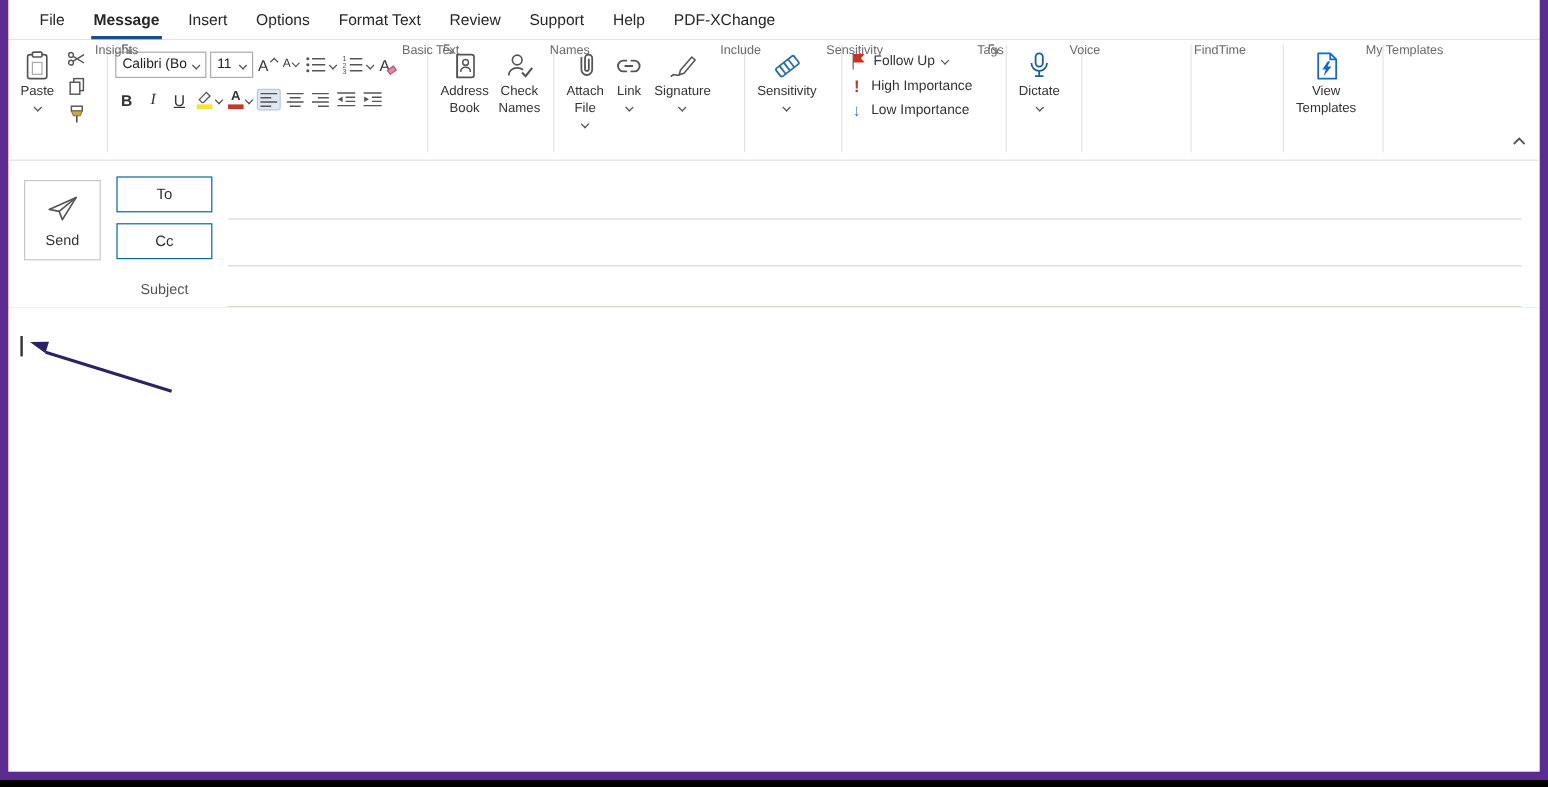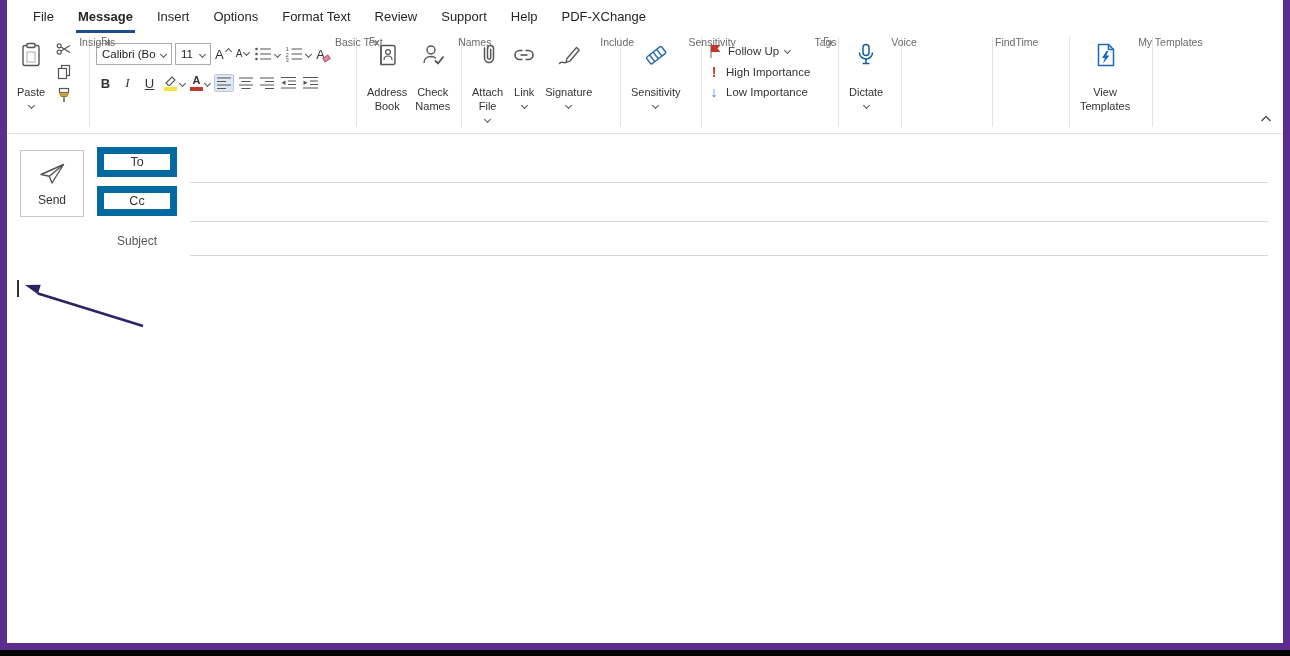--- a/index.html
+++ b/index.html
@@ -19,21 +19,21 @@
   .ribbon{position:absolute;left:0;top:33px;right:0;height:101px;display:flex;align-items:stretch;padding:0 2px;border-bottom:1px solid #e1e1e1;background:#fff;overflow:hidden}
   .vsep{width:1px;background:#e3e3e3;margin:4px 2px 6px;flex:none}
   .rgroup{display:flex;flex:none}
   .rgroup-content{flex:1;display:flex;align-items:flex-start;padding:4px 4px 0;justify-content:center}
   .rgroup-footer{height:17px;position:relative;display:flex;align-items:center;justify-content:center}
   .rgroup-label{font-size:10.5px;color:#6a6a6a;white-space:nowrap}
   .launcher{position:absolute;right:3px;bottom:3px;width:12px;height:12px;display:flex;align-items:center;justify-content:center;cursor:pointer}
 
   .bigbtn{display:flex;flex-direction:column;align-items:center;padding:3px 4px 0;border-radius:2px;cursor:pointer}
   .bicon{height:30px;display:flex;align-items:center;justify-content:center}
-  .blabel{font-size:11px;color:#333;text-align:center;line-height:1.25;margin-top:16px;white-space:pre-line}
+  .blabel{font-size:11px;color:#333;text-align:center;line-height:1.25;margin-top:0;white-space:pre-line}
   .wrapw{max-width:52px}
   .cv{width:5px;height:5px;border-right:1px solid #555;border-bottom:1px solid #555;transform:rotate(45deg);display:inline-block;flex:none}
   .cv.up{transform:rotate(-135deg)}
   .cv.below{margin-top:3px}
 
   .sbtn{width:22px;height:20px;display:flex;align-items:center;justify-content:center;cursor:pointer}
 
   
   .clip-content{display:flex;gap:4px}
   .clip-col{display:flex;flex-direction:column;gap:3px;padding-top:2px}
@@ -61,21 +61,21 @@
   .mark{width:12px;text-align:center;font-weight:700;font-size:14px;line-height:1}
   .mark.red{color:#c0392b}
   .mark.blue{color:#3a78c9}
 
   .rspacer{width:86px;flex:none}
   .collapse-btn{position:absolute;right:10px;bottom:6px;cursor:pointer}
 
   
   .compose{position:absolute;left:0;top:134px;right:0;height:122px;background:#fff}
   .send-btn{position:absolute;left:13px;top:16px;width:64px;height:67px;border:1px solid #c8c8c8;background:#fff;display:flex;flex-direction:column;align-items:center;justify-content:center;gap:7px;font-size:12px;color:#333;cursor:pointer}
-  .addr-btn{position:absolute;left:90px;width:80px;height:30px;border:7px solid #0369a1;background:#fff;font-size:12.5px;color:#333;display:flex;align-items:center;justify-content:center;cursor:pointer}
+  .addr-btn{position:absolute;left:90px;width:80px;height:30px;border:1px solid #0369a1;background:#fff;font-size:12.5px;color:#333;display:flex;align-items:center;justify-content:center;cursor:pointer}
   .addr-btn.to{top:13px}
   .addr-btn.cc{top:52px}
   .subject-label{position:absolute;left:90px;top:100px;width:80px;text-align:center;font-size:12px;color:#555}
   .fields{position:absolute;left:183px;right:15px;top:0;height:122px;display:flex;flex-direction:column}
   .frow{border-bottom:1px solid #d8d8d8;cursor:text}
   .frow.to{height:49px}
   .frow.cc{height:39px}
   .frow.sub{height:34px}
 
   

